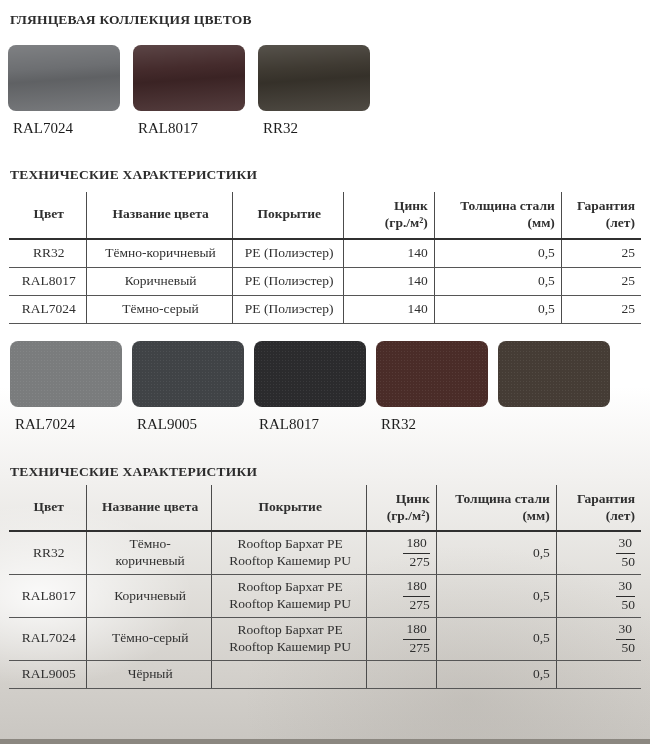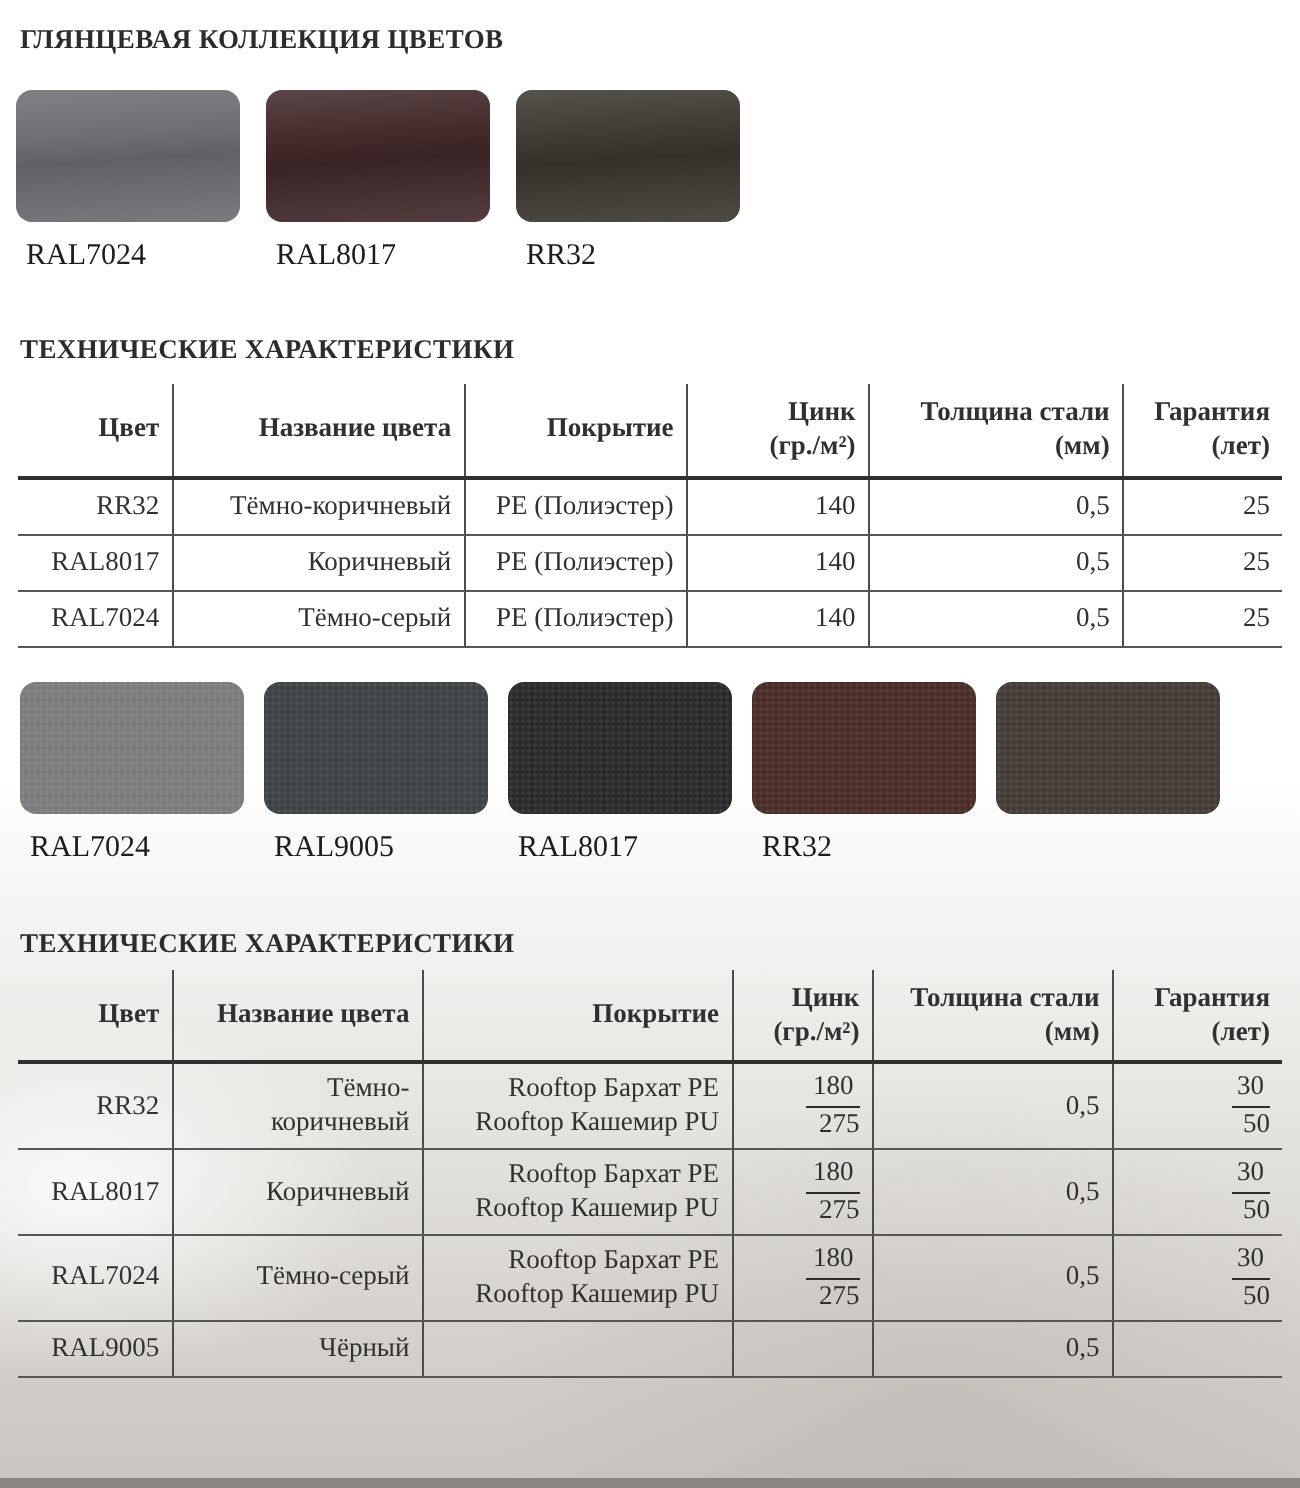--- a/index.html
+++ b/index.html
@@ -57,21 +57,21 @@
   table.specs td { padding:5px 6px; }
   table.specs th:not(:first-child),
   table.specs td:not(:first-child) { border-left:1px solid #4c4c4c; }
   table.specs thead th { border-bottom:2px solid #303030; height:44px; }
   table.specs tbody td { border-bottom:1px solid #565656; }
   table.specs.t1 tbody td { height:28px; }
   table.specs.t2 { margin-top:5px; }
   table.specs.t2 thead th { height:40px; }
   table.specs.t2 tbody td { height:38px; padding:3px 6px; }
   table.specs.t2 tbody tr:last-child td { height:28px; }
-  .al { text-align:right; padding-left:9px !important; }
+  .al { text-align:center; padding-left:9px !important; }
   .ac { text-align:right; }
   .t1 .c1{width:12.2%} .t1 .c2{width:23.1%} .t1 .c3{width:17.6%}
   .t1 .c4{width:14.4%} .t1 .c5{width:20.1%} .t1 .c6{width:12.6%}
   .t2 .c1{width:12.2%} .t2 .c2{width:19.8%} .t2 .c3{width:24.5%}
   .t2 .c4{width:11.1%} .t2 .c5{width:19.0%} .t2 .c6{width:13.4%}
   .fr-top { display:inline-block; border-bottom:1px solid #2c2c2c; padding:0 3px 1px; }
   .fr-bot { display:block; }
 </style>
 </head>
 <body>

